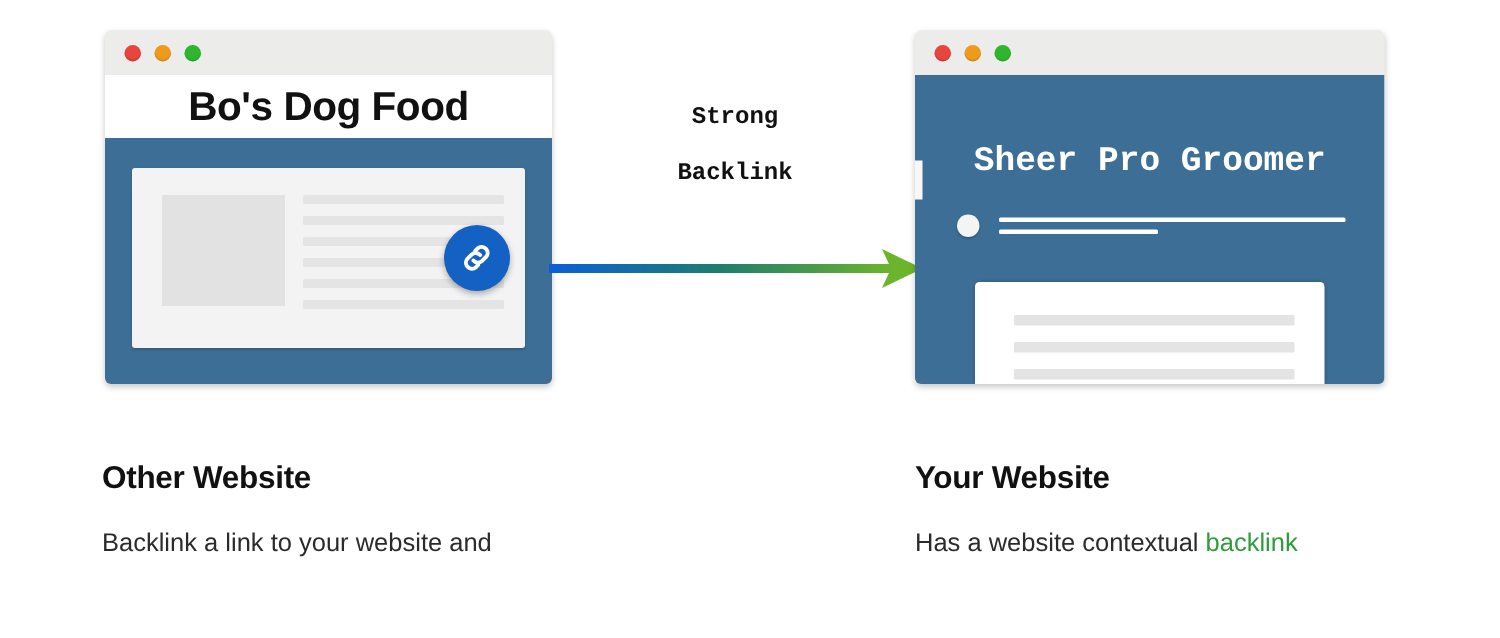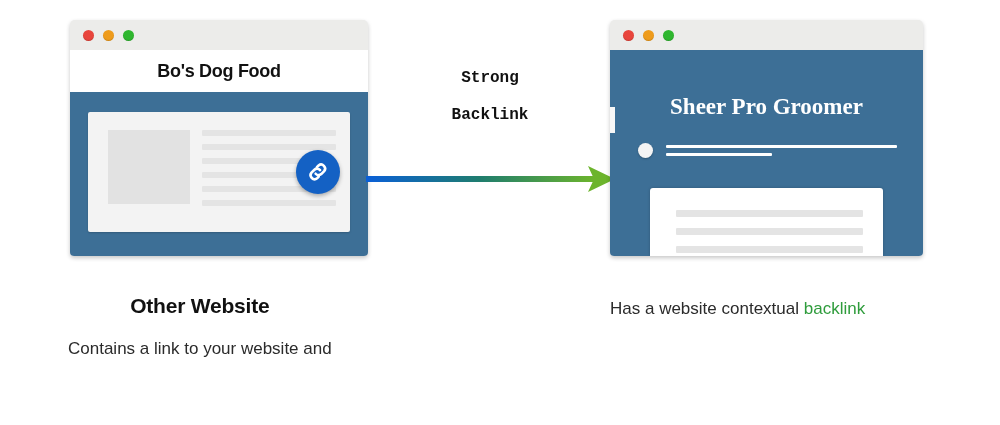--- a/index.html
+++ b/index.html
@@ -69,21 +69,21 @@
     right: 0;
     height: 42px;
     background: #ffffff;
     display: flex;
     align-items: center;
     justify-content: center;
   }
   #win-left .site-title {
     font-family: "Liberation Sans", sans-serif;
     font-weight: bold;
-    font-size: 18px;
+    font-size: 27px;
     color: #111111;
     letter-spacing: -0.3px;
     white-space: nowrap;
   }
   #win-left .body-band {
     position: absolute;
     top: 72px;
     left: 0;
     right: 0;
     bottom: 0;
@@ -150,21 +150,21 @@
     right: 0;
     bottom: 0;
     background: #3d6f96;
   }
   #win-right .site-title {
     position: absolute;
     top: 44px;
     left: 0;
     right: 0;
     text-align: center;
-    font-family: Liberation Serif, serif;
+    font-family: Liberation Mono, monospace;
     font-weight: bold;
     font-size: 23px;
     color: #ffffff;
     white-space: nowrap;
   }
   #win-right .navrow {
     position: absolute;
     left: 28px;
     top: 92px;
     right: 26px;
@@ -249,27 +249,26 @@
   }
 
   
   .caption {
     position: absolute;
     top: 294px;
   }
   .caption.left  { left: 68px; }
   .caption.right { left: 610px; }
   .caption h3 {
-    margin: 0 0 16px 0;
+    margin: 13px 0 16px 0;
     font-family: "Liberation Sans", sans-serif;
     font-weight: bold;
     font-size: 21px;
     color: #111111;
     letter-spacing: -0.2px;
-    text-align: center;
   }
   .caption p {
     margin: 0;
     font-family: "Liberation Sans", sans-serif;
     font-size: 17px;
     line-height: 29px;
     color: #2b2b2b;
   }
   .caption .hl-green {
     color: #2f9c3c;
@@ -371,20 +370,21 @@
           <div class="ln"></div>
 
         </div>
       </div>
 
     </div>
   </div>
 
   <div class="caption left">
     <h3>Other Website</h3>
-    <p>Contains a link to your website and</p>
+    <p>Backlink a link to your website and</p>
   </div>
 
   <div class="caption right">
+    <h3>Your Website</h3>
     <p><span>Has a website contextual </span><span class="hl-green">backlink</span></p>
   </div>
 
 </div>
 
 </body></html>

